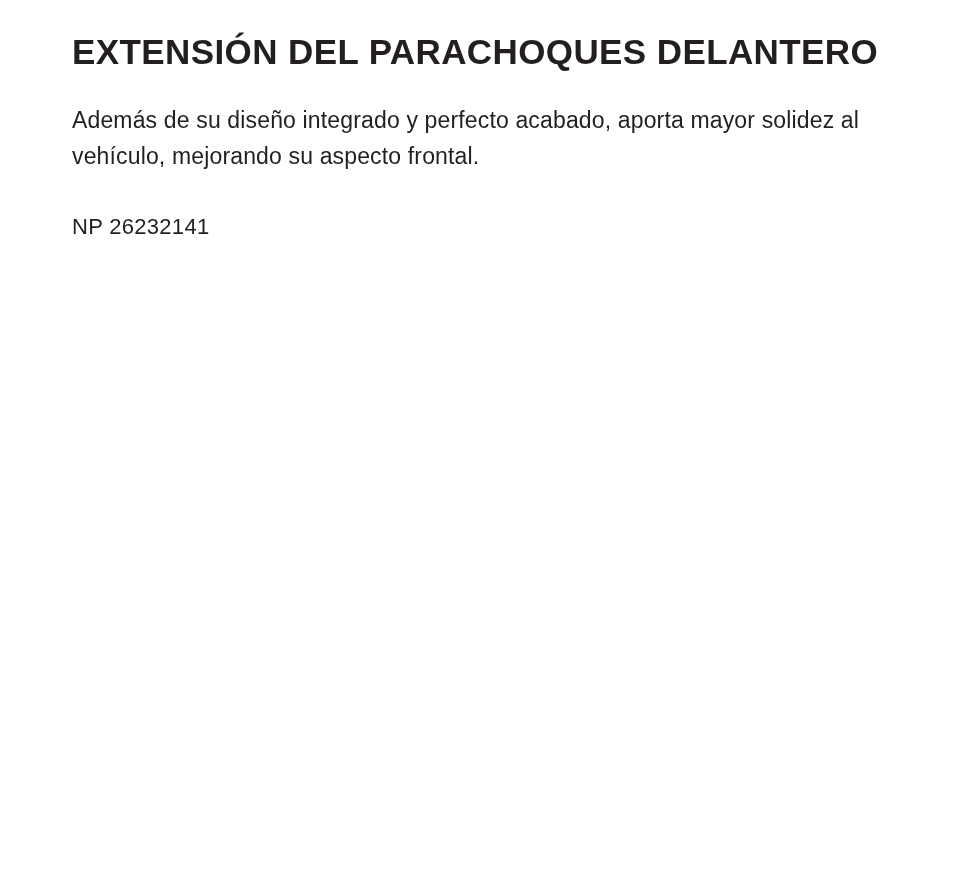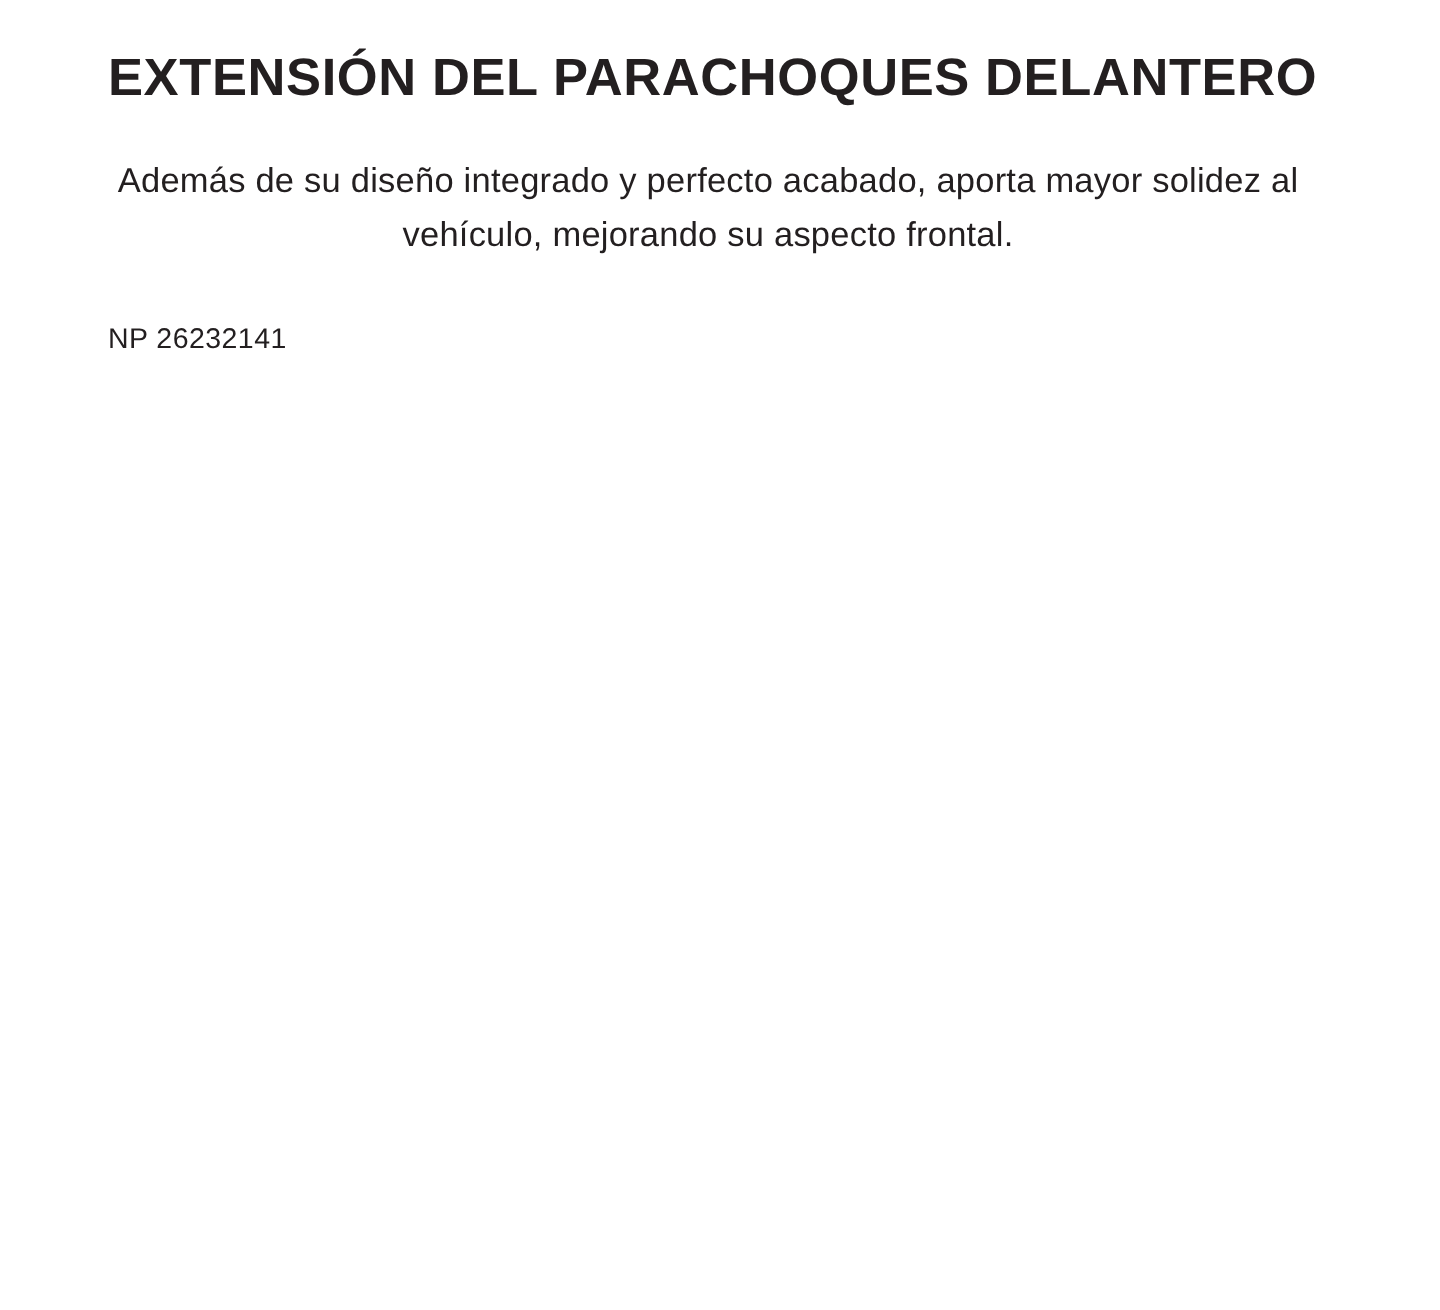--- a/index.html
+++ b/index.html
@@ -34,26 +34,25 @@
   }
   .product-description {
     margin: 28px 0 0 0;
     padding: 0;
     max-width: 800px;
     font-size: 23px;
     line-height: 36px;
     font-weight: 400;
     letter-spacing: 0.15px;
     color: #231f20;
-    text-align: center;
   }
   .product-part-number {
     margin: 38px 0 16px 0;
     padding: 0;
-    font-size: 19px;
+    font-size: 22px;
     line-height: 30px;
     font-weight: 400;
     letter-spacing: 0.3px;
     color: #231f20;
   }
   .content-spacer {
     height: 560px;
   }
 </style>
 </head>

